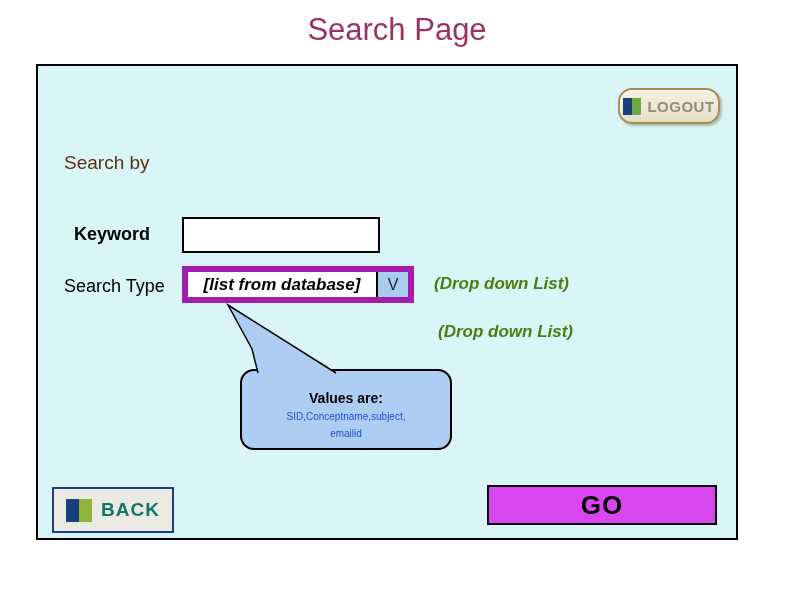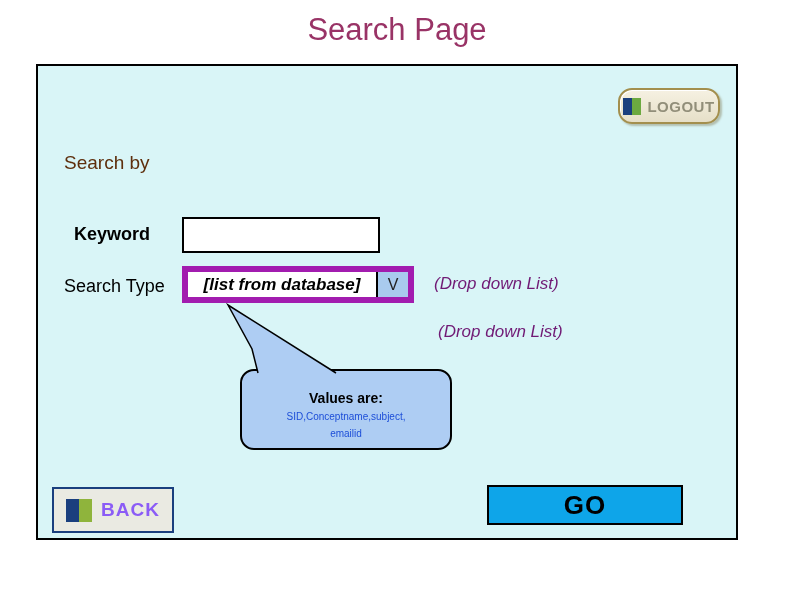--- a/index.html
+++ b/index.html
@@ -39,45 +39,45 @@
 
   
   .combo { position: absolute; left: 144px; top: 200px; width: 232px; height: 37px;
     border: 6px solid #a21caf; display: flex; background: #fff; cursor: pointer; }
   .combo-value { flex: 1; display: flex; align-items: center; justify-content: center;
     font-size: 17px; font-weight: 700; font-style: italic; color: #000; background: #fff; }
   .combo-arrow { width: 32px; background: #a9cbee; border-left: 2px solid #000;
     display: flex; align-items: center; justify-content: center;
     font-size: 16px; color: #222; }
 
-  .annot { position: absolute; font-size: 17px; font-weight: 400; font-style: italic; color: #701a75; }
+  .annot { position: absolute; font-size: 17px; font-weight: 700; font-style: italic; color: #4d7c0f; }
   .annot1 { left: 396px; top: 208px; }
   .annot2 { left: 400px; top: 256px; }
 
   
   .callout { position: absolute; left: 202px; top: 303px; width: 212px; height: 81px;
     background: #aecdf3; border: 2px solid #000; border-radius: 14px;
     text-align: center; padding-top: 11px; }
   .callout-heading { font-size: 14px; font-weight: 700; color: #000; margin-bottom: 2px; margin-top: 8px; }
   .callout-line { font-size: 10px; color: #1d4ed8; line-height: 17px; }
   .callout-tail { position: absolute; left: 0; top: 0; width: 702px; height: 476px;
     pointer-events: none; }
 
   
   .back-btn { position: absolute; left: 14px; top: 421px; width: 122px; height: 46px;
     background: #eaeae2; border: 2px solid #1a3f7e;
     display: flex; align-items: center; justify-content: center; gap: 9px; cursor: pointer;
     font-family: "Liberation Sans", sans-serif; }
   .back-btn .bar { width: 13px; height: 23px; }
   .back-btn .bar.green { background: #8fb43c; }
-  .back-btn .label { color: #8b5cf6; font-size: 19px; font-weight: 700; letter-spacing: 1px; }
+  .back-btn .label { color: #0f766e; font-size: 19px; font-weight: 700; letter-spacing: 1px; }
 
   
-  .go-btn { position: absolute; left: 449px; top: 419px; width: 196px; height: 40px;
-    background: #0ea5e9; border: 2px solid #000; color: #000;
+  .go-btn { position: absolute; left: 449px; top: 419px; width: 230px; height: 40px;
+    background: #d946ef; border: 2px solid #000; color: #000;
     font-size: 26px; font-weight: 700; letter-spacing: 1px; cursor: pointer;
     font-family: "Liberation Sans", sans-serif; }
 </style>
 </head>
 <body>
 
 <div class="page">
 
   <h1 class="title">Search Page</h1>
 

